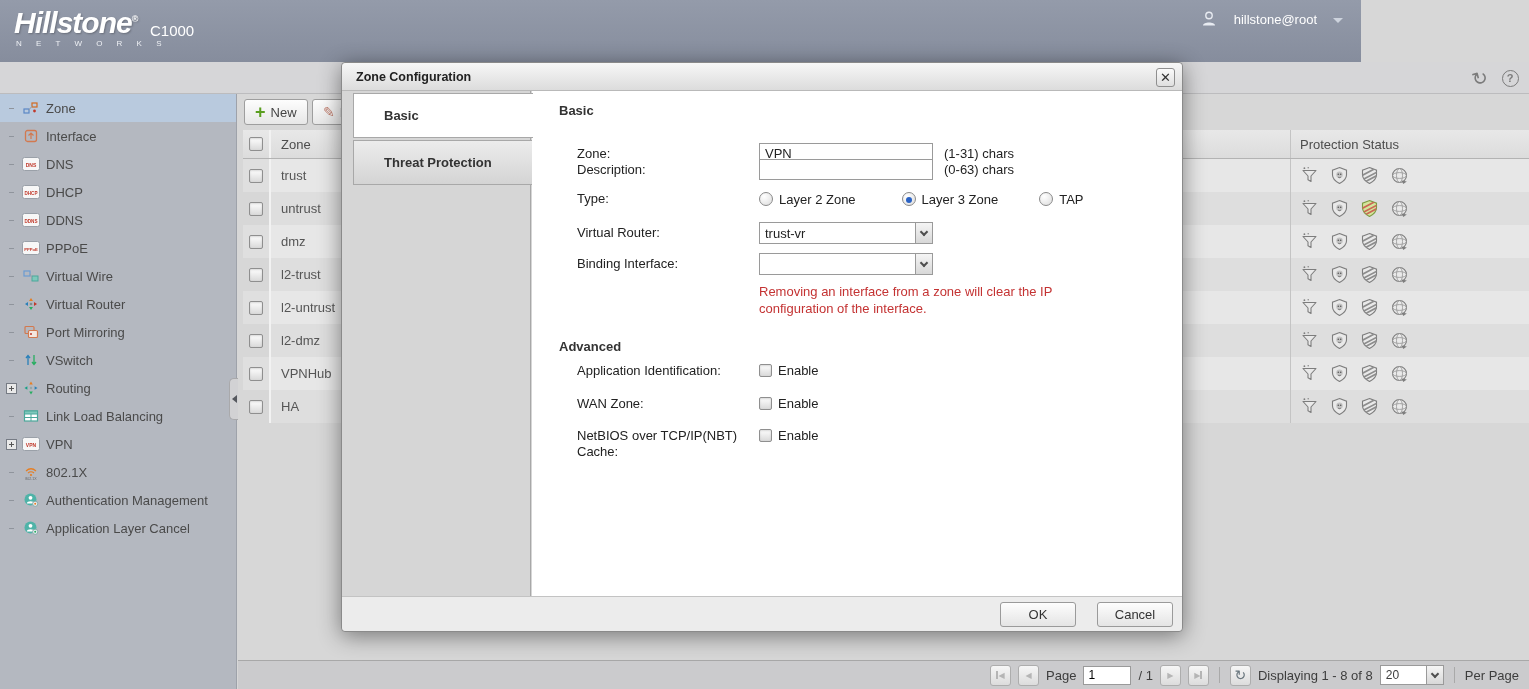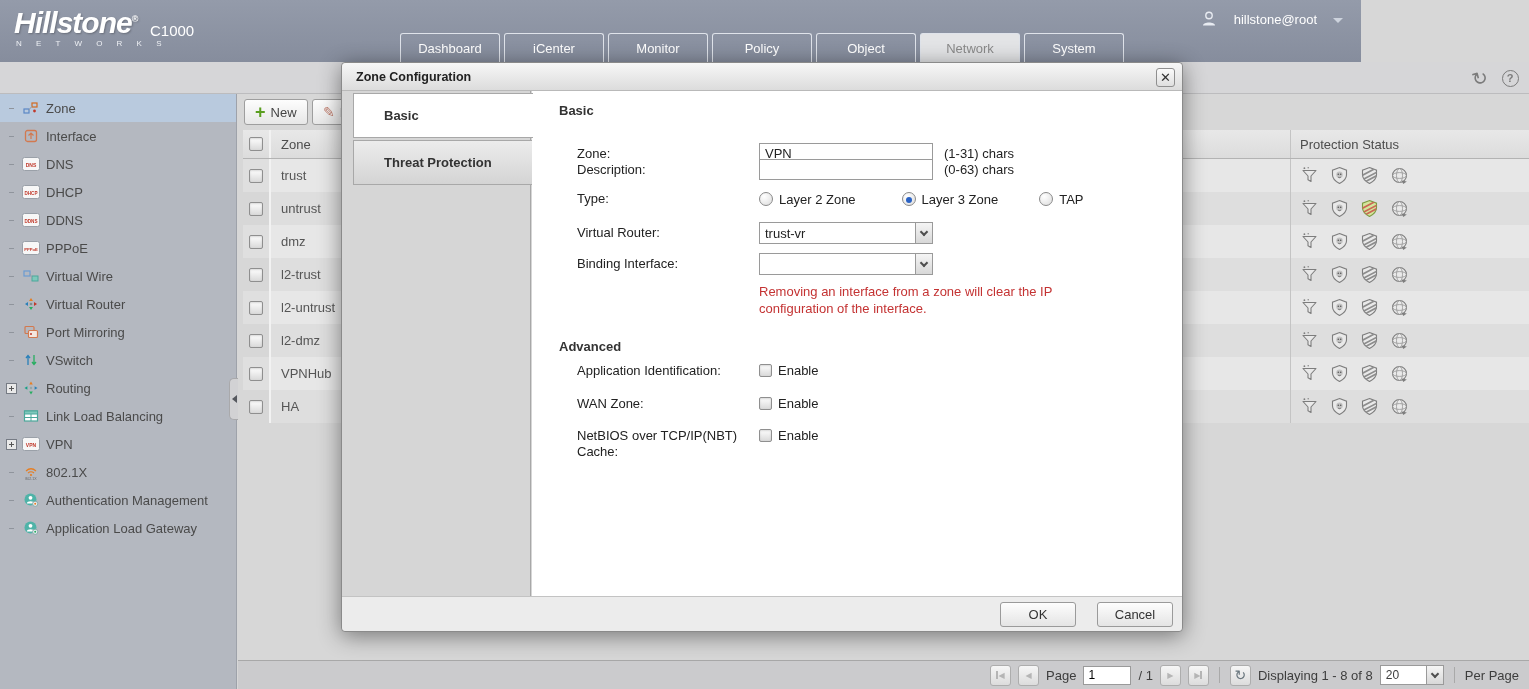--- a/index.html
+++ b/index.html
@@ -142,29 +142,20 @@
 </style>
 </head>
 <body>
 
 <div class="app-header">
   <div class="brand">
     <div class="brand-main"><span>Hillstone</span><span class="brand-reg">®</span></div>
     <div class="brand-sub">N E T W O R K S</div>
   </div>
   <div class="model">C1000</div>
-  <div class="nav-tabs" id="nav-tabs">
-      <div class="nav-tab">Dashboard</div>
-      <div class="nav-tab">iCenter</div>
-      <div class="nav-tab">Monitor</div>
-      <div class="nav-tab">Policy</div>
-      <div class="nav-tab">Object</div>
-      <div class="nav-tab active">Network</div>
-      <div class="nav-tab">System</div>
-    </div>
   <div class="user-box">
     <svg width="18" height="18" viewBox="0 0 18 18">
       <circle cx="9" cy="5.5" r="3.2" fill="none" stroke="#e8ebf1" stroke-width="1.4"></circle>
       <path d="M3 15.5 C3 11.5 15 11.5 15 15.5 Z" fill="#e8ebf1"></path>
     </svg>
     <span>hillstone@root</span>
     <span class="caret-down"></span>
   </div>
 </div>
 
@@ -380,21 +371,21 @@
       </span>
       <span class="side-ico">
         <svg width="16" height="16" viewBox="0 0 16 16">
           <circle cx="7.5" cy="7.5" r="6" fill="#4fb3a8"></circle>
           <circle cx="7.5" cy="5.8" r="1.9" fill="#fff"></circle>
           <path d="M3.8 11.5 C3.8 8.6 11.2 8.6 11.2 11.5 Z" fill="#fff"></path>
           <circle cx="12.2" cy="11.8" r="2.6" fill="#e8edf0" stroke="#8aa"></circle>
           <circle cx="12.2" cy="11.8" r="1" fill="#27ae60"></circle>
         </svg>
       </span>
-      <span>Application Load Gateway</span>
+      <span>Application Layer Cancel</span>
     </div>
   </div>
 <div class="collapse-handle"></div>
 
 <div class="main">
   <div class="toolbar">
     <div class="btn new-btn">
       <span class="plus-glyph">+</span>
       <span>New</span>
     </div>

